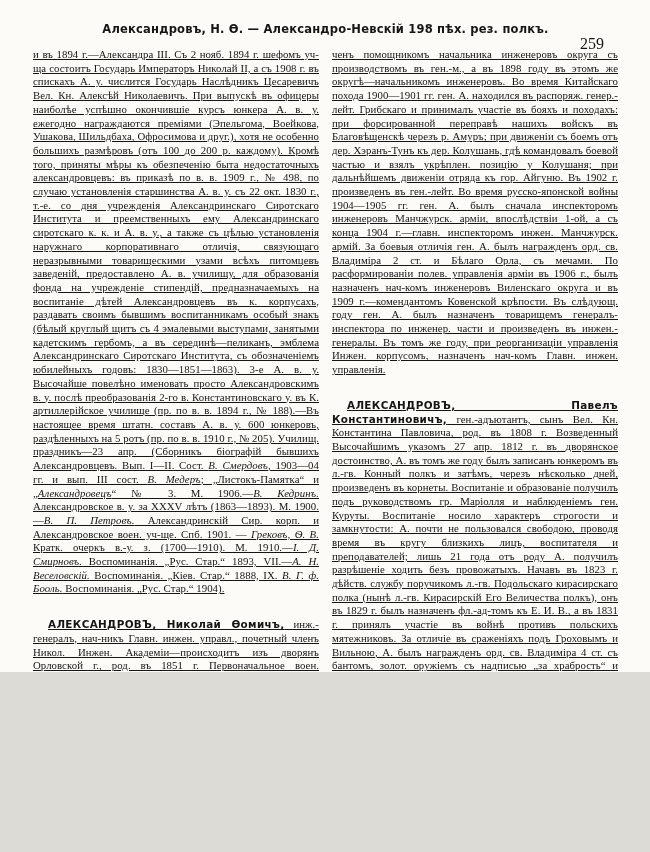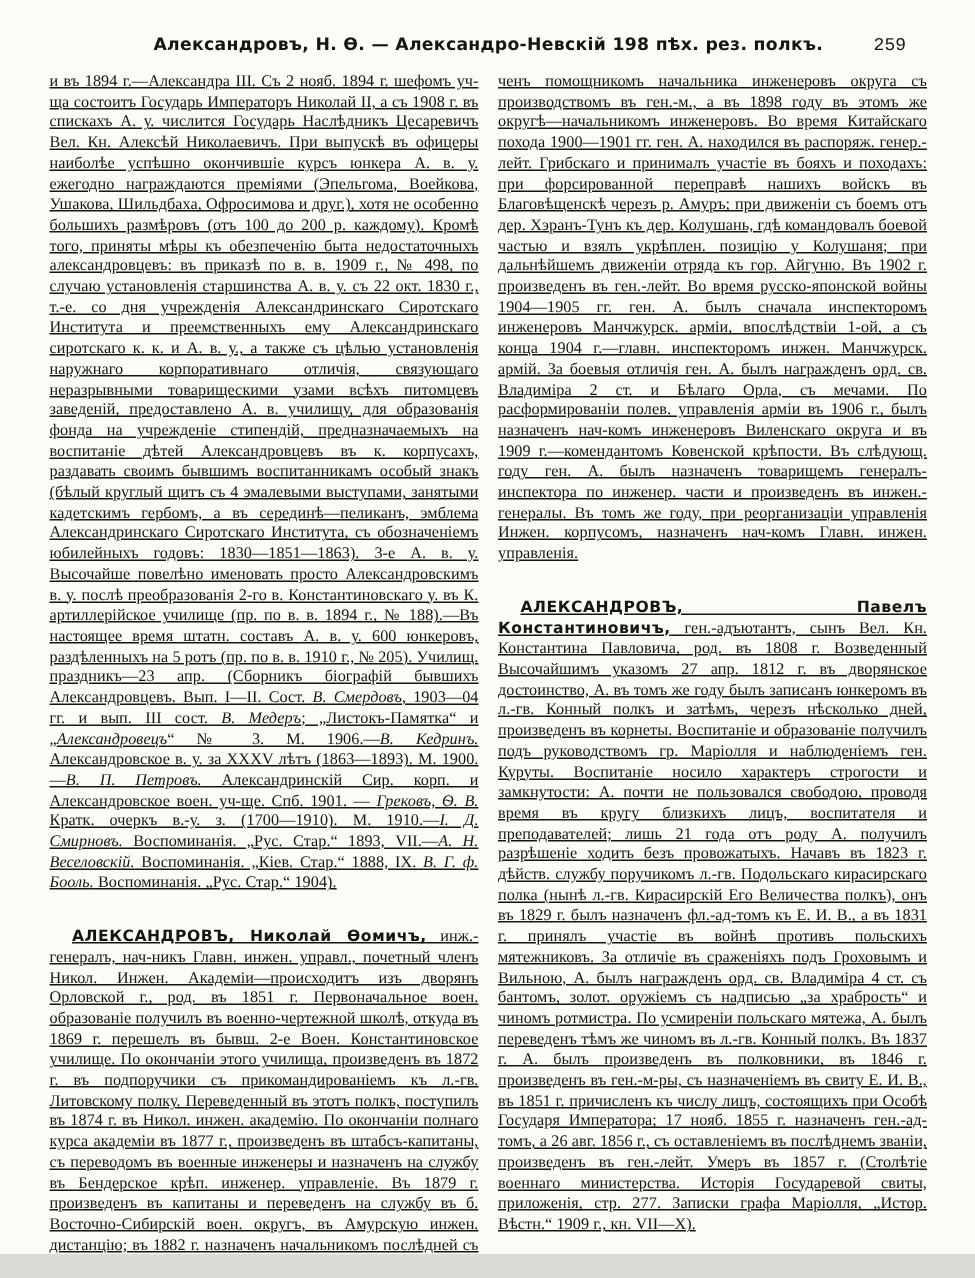--- a/index.html
+++ b/index.html
@@ -1,39 +1,39 @@
 <!DOCTYPE html>
 <html lang="ru"><head>
 <meta charset="utf-8">
 <style>
   html,body { margin:0; padding:0; background:#dddbd6; }
   .page {
     position:relative;
-    width:650px; height:836px;
+    width:650px; height:672px;
     margin:0 auto;
     background:#fcfbf8;
     color:#161514;
     box-sizing:border-box;
     padding:22px 32px 0 33px;
     overflow:hidden;
     font-family:"Liberation Serif", serif;
   }
   .header { position:relative; height:18px; margin-bottom:2px; }
   .header-title {
     text-align:center;
     font-family:"DejaVu Sans", sans-serif;
     font-weight:700;
     font-size:11.5px;
     letter-spacing:0.2px;
     white-space:nowrap;
   }
   .page-number {
-    position:absolute; right:14px; top:1px;
-    font-family:Liberation Mono, monospace;
-    font-size:12px;
+    position:absolute; right:14px; top:13px;
+    font-family:Liberation Serif, serif;
+    font-size:16px;
   }
   .columns { display:flex; gap:13px; margin-top:8px; }
   .column {
     width:286px;
     text-align:justify;
     font-size:10.8px;
     line-height:13.7px;
     letter-spacing:0.05px;
     text-decoration:underline;
   }

